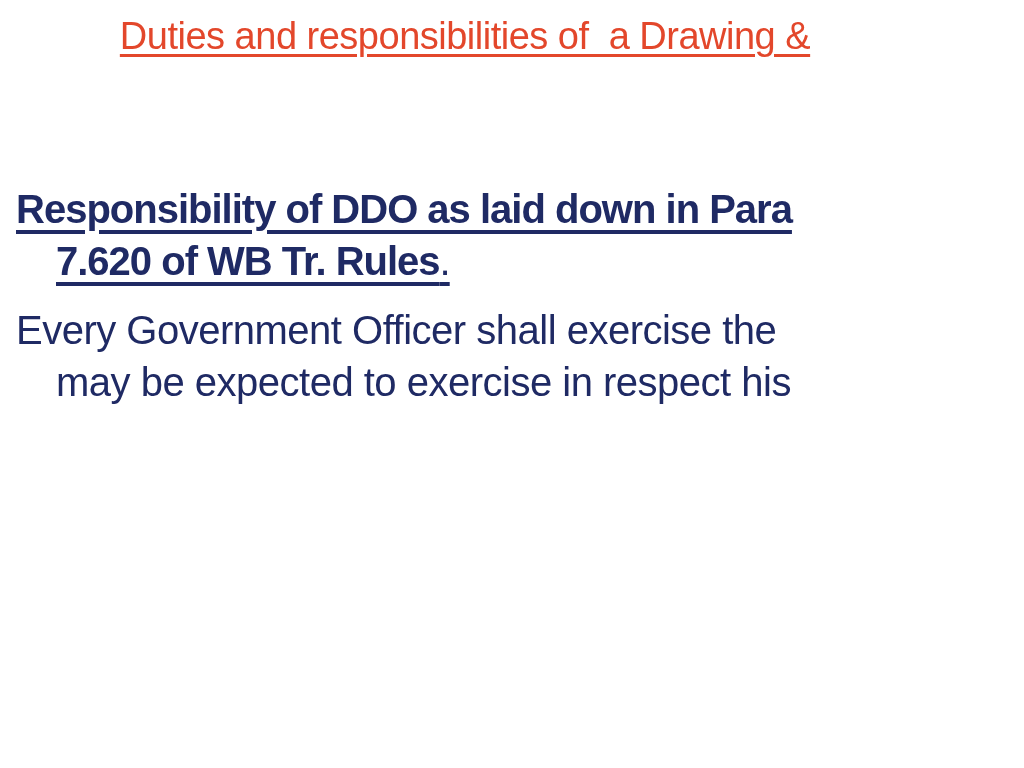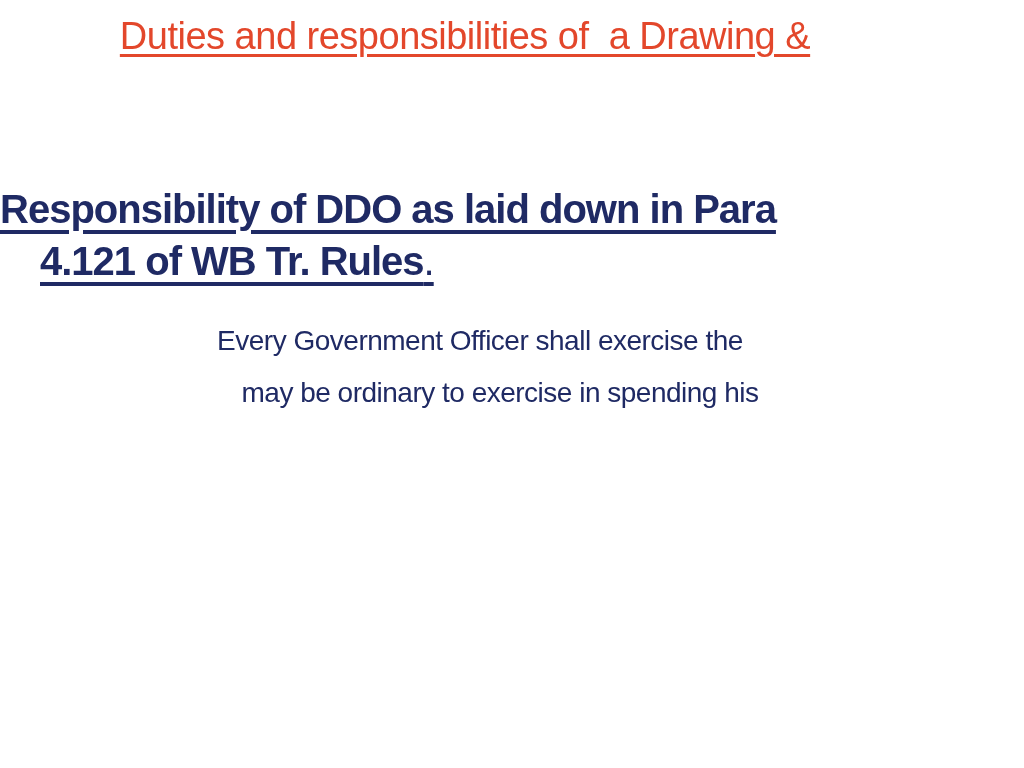--- a/index.html
+++ b/index.html
@@ -29,67 +29,66 @@
   }
   .title-line {
     white-space: pre-wrap;
     text-decoration: underline;
     text-decoration-thickness: 3px;
     text-underline-offset: 5px;
   }
   .content {
     position: absolute;
     top: 183px;
-    left: 0;
+    left: 16px;
     width: 960px;
     color: #1f2a64;
   }
   .heading-line {
     font-size: 40px;
     line-height: 52px;
     font-weight: 700;
     letter-spacing: -1px;
     text-decoration: underline;
     text-decoration-thickness: 4px;
     text-underline-offset: 7px;
   }
   .heading-line.indented {
     padding-left: 40px;
   }
   .heading-period {
     font-weight: 400;
   }
   .paragraph {
-    margin-top: 28px;
-    font-size: 28px;
+    margin-top: 18px;
+    font-size: 40px;
     line-height: 51.5px;
     font-weight: 400;
     letter-spacing: -0.5px;
-    text-align: center;
   }
   .para-line.indented {
     padding-left: 40px;
   }
 </style>
 </head>
 <body>
 
 <div class="slide">
 
   <div class="slide-title">
     <div class="title-line">Duties and responsibilities of  a Drawing &amp;</div>
   </div>
 
   <div class="content">
 
     <div class="heading">
       <div class="heading-line">Responsibility of DDO as laid down in Para</div>
-      <div class="heading-line indented"><span>4.121 of WB Tr. Rules</span><span class="heading-period">.</span></div>
+      <div class="heading-line indented"><span>7.620 of WB Tr. Rules</span><span class="heading-period">.</span></div>
     </div>
 
     <div class="paragraph">
       <div class="para-line">Every Government Officer shall exercise the</div>
-      <div class="para-line indented">may be ordinary to exercise in spending his</div>
+      <div class="para-line indented">may be expected to exercise in respect his</div>
     </div>
 
   </div>
 
 </div>
 
 </body></html>

